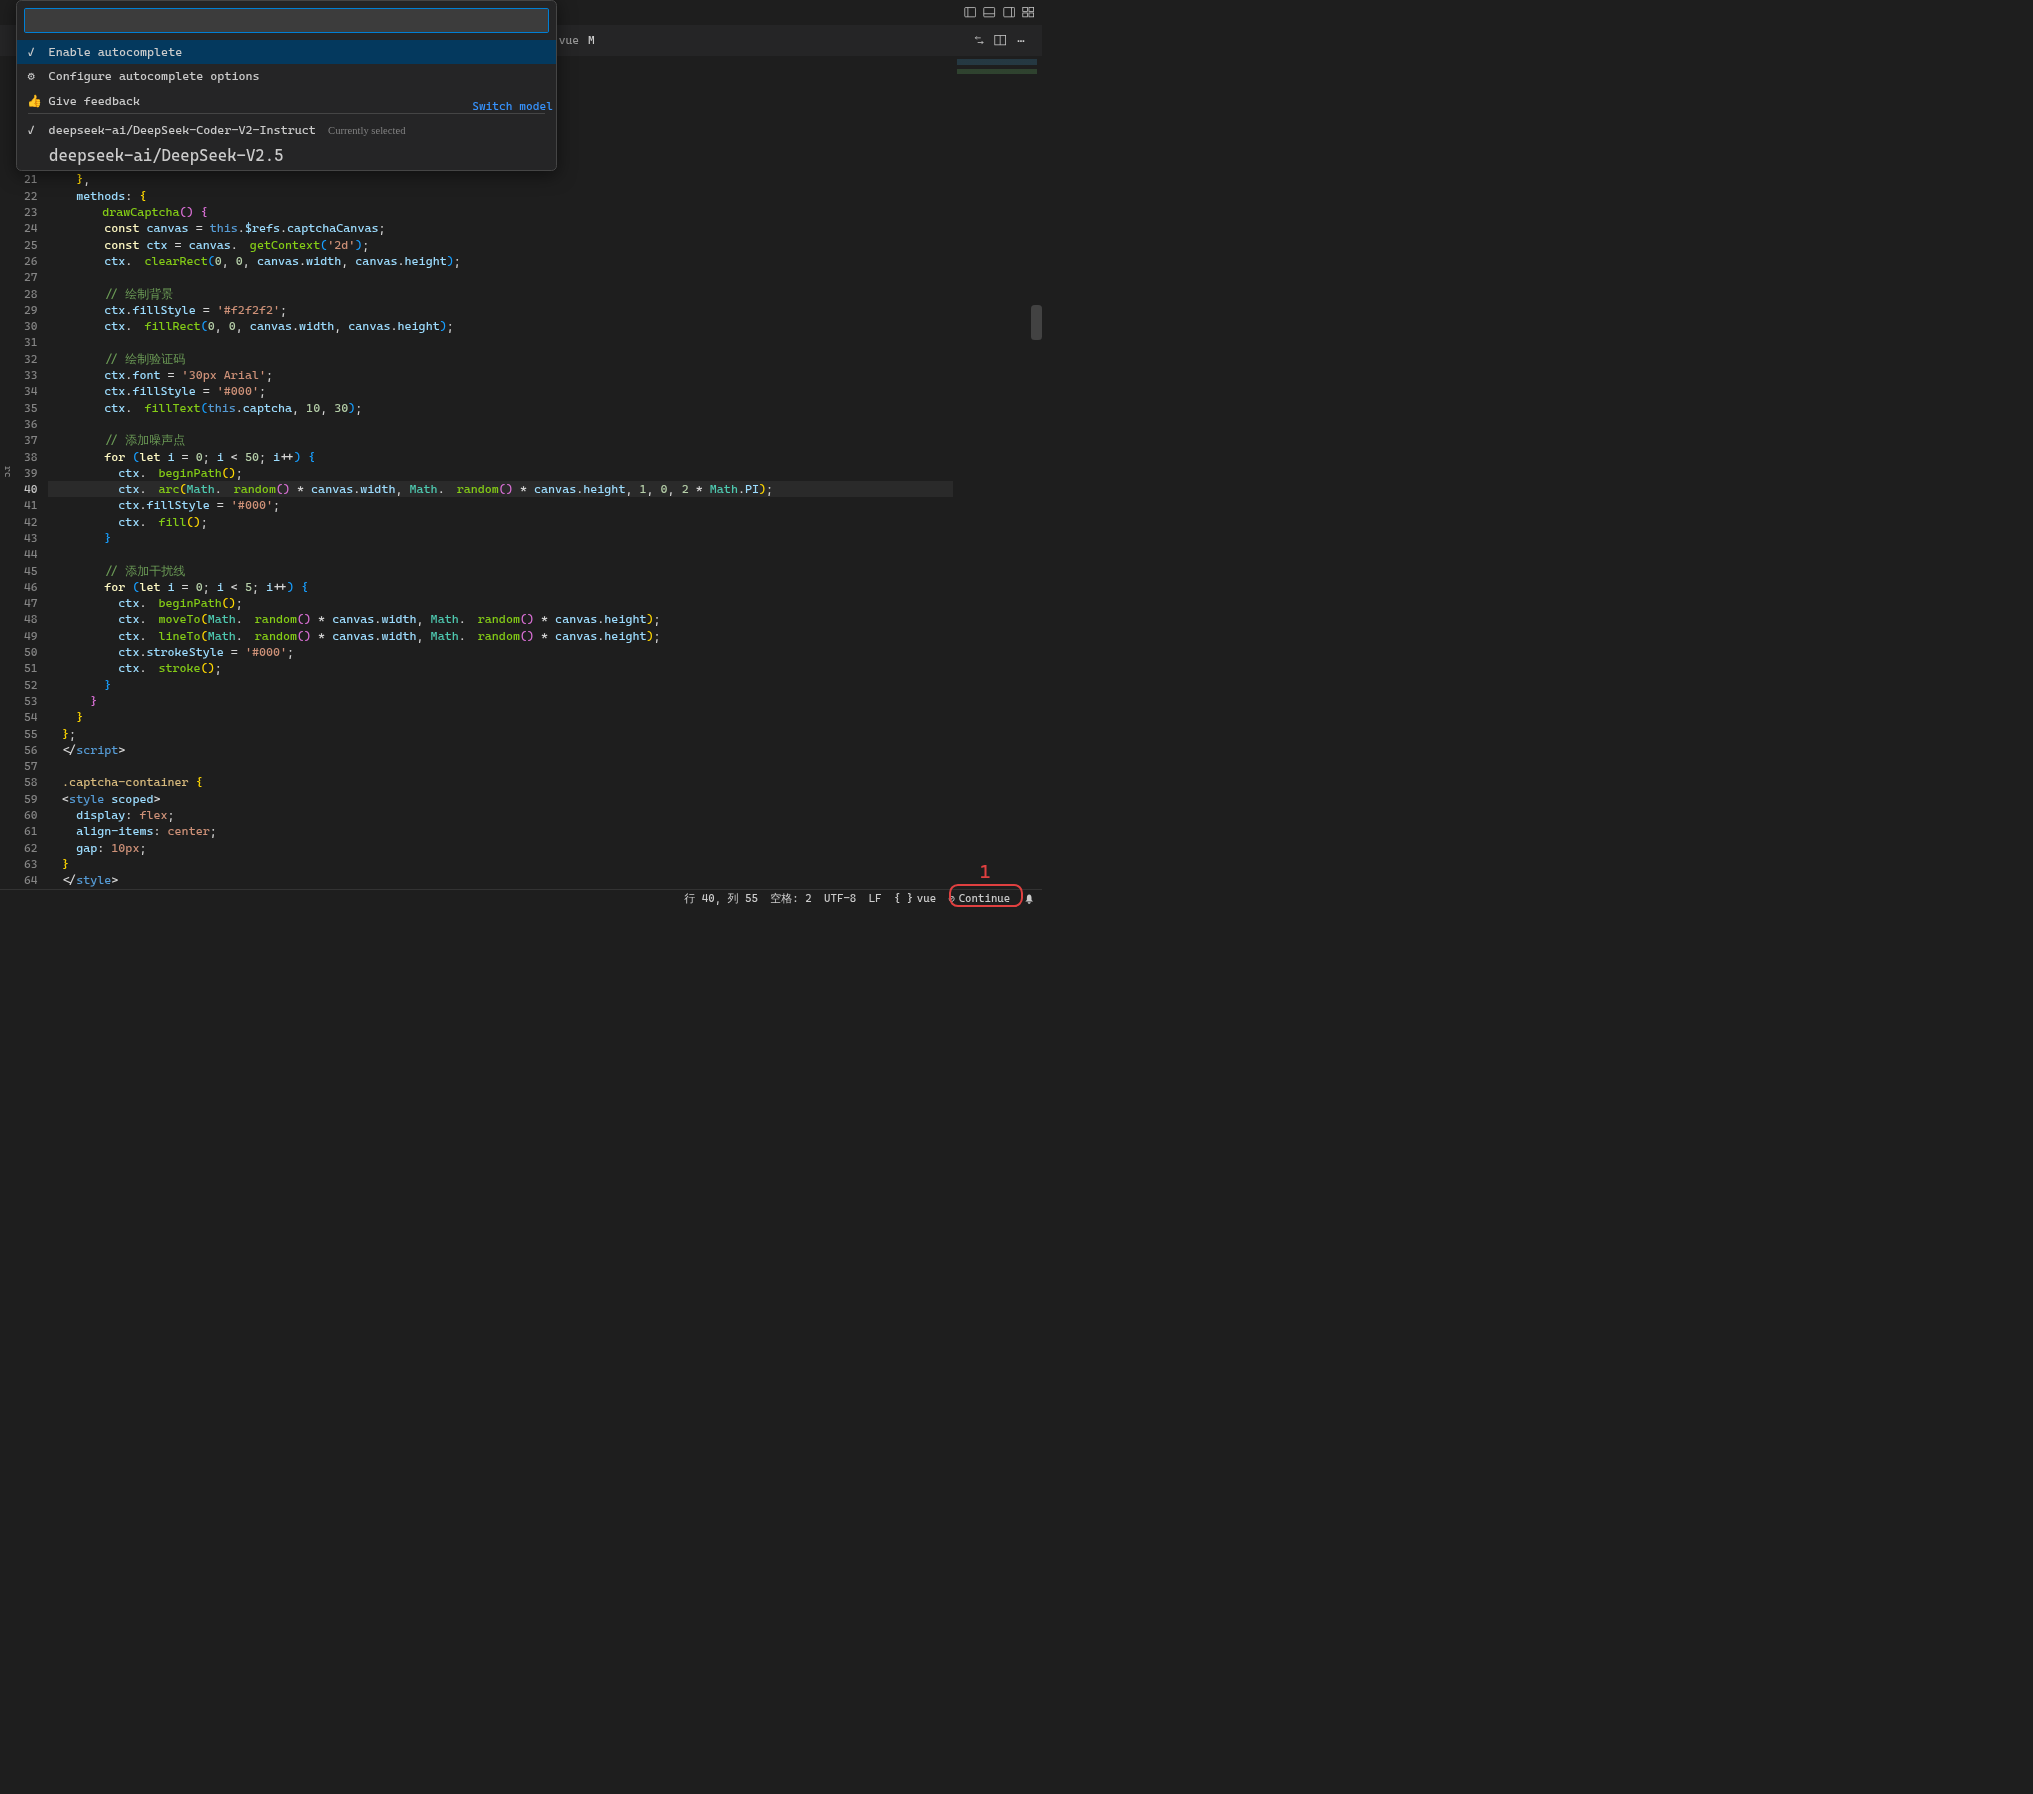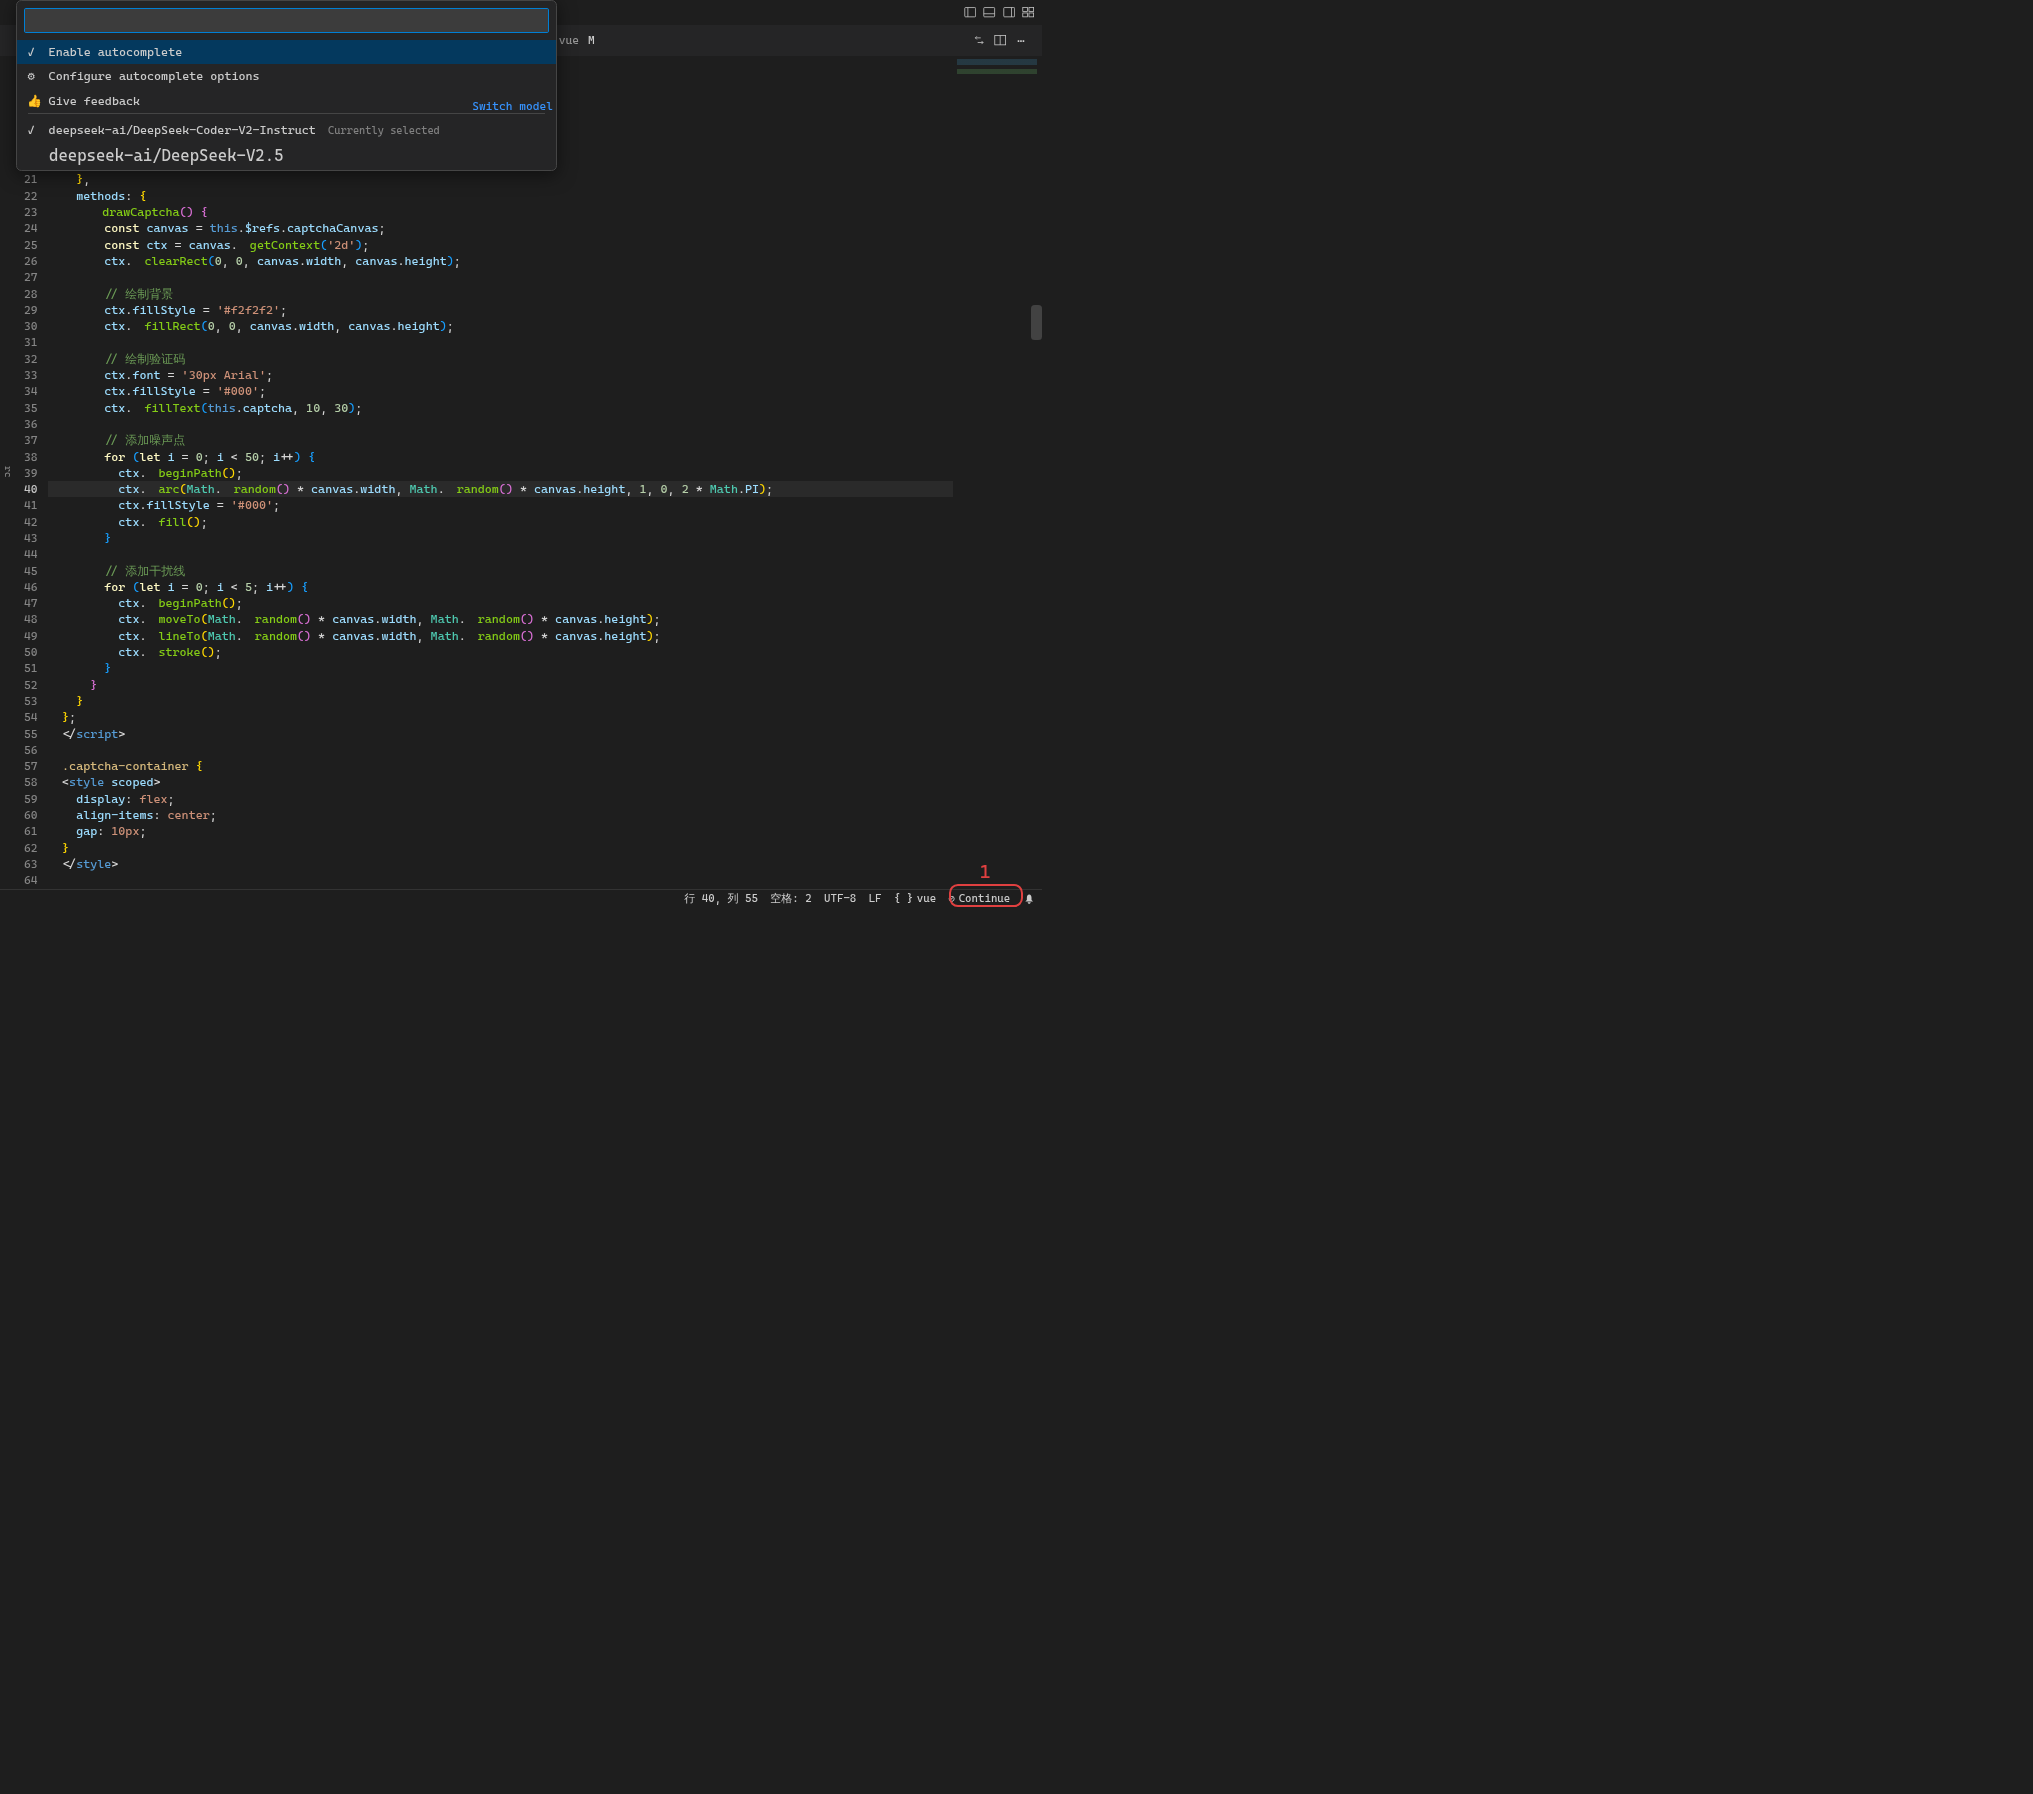--- a/index.html
+++ b/index.html
@@ -156,21 +156,21 @@
     .palette-sub {
       padding: 3.5px 10.6px 5.3px 32px;
       font-size: 16px;
       color: #cccccc;
     }
     .palette-separator {
       height: 0.9px;
       background: #454545;
       margin: 0 10.6px 3.5px 10.6px;
     }
-    .currently-selected { color: #808080; font-size: 10.6px; margin-left: 5.3px; }
+    .currently-selected { color: #808080; font-size: 10.6px; margin-left: 5.3px; font-family: Liberation Serif, serif; }
     .switch-model {
       position: absolute;
       right: 3px;
       top: 98px;
       color: #3794ff;
       font-size: 11.5px;
       cursor: pointer;
     }
     .annotation {
       position: absolute;
@@ -361,20 +361,21 @@
         <div class="code-line current">          <span class="prop">ctx</span><span class="pun">.</span><span class="fn">arc</span><span class="paren">(</span><span class="cls">Math</span><span class="pun">.</span><span class="fn">random</span><span class="paren2">()</span> <span class="op">*</span> <span class="prop">canvas</span><span class="pun">.</span><span class="prop">width</span><span class="pun">,</span> <span class="cls">Math</span><span class="pun">.</span><span class="fn">random</span><span class="paren2">()</span> <span class="op">*</span> <span class="prop">canvas</span><span class="pun">.</span><span class="prop">height</span><span class="pun">,</span> <span class="num">1</span><span class="pun">,</span> <span class="num">0</span><span class="pun">,</span> <span class="num">2</span> <span class="op">*</span> <span class="cls">Math</span><span class="pun">.</span><span class="prop">PI</span><span class="paren">)</span><span class="pun">;</span></div>
         <div class="code-line">          <span class="prop">ctx</span><span class="pun">.</span><span class="prop">fillStyle</span> <span class="op">=</span> <span class="str">'#000'</span><span class="pun">;</span></div>
         <div class="code-line">          <span class="prop">ctx</span><span class="pun">.</span><span class="fn">fill</span><span class="paren">()</span><span class="pun">;</span></div>
         <div class="code-line">        <span class="paren3">}</span></div>
         <div class="code-line"></div>
         <div class="code-line">        <span class="com">// 添加干扰线</span></div>
         <div class="code-line">        <span class="kw">for</span> <span class="paren3">(</span><span class="kw">let</span> <span class="prop">i</span> <span class="op">=</span> <span class="num">0</span><span class="pun">;</span> <span class="prop">i</span> <span class="op">&lt;</span> <span class="num">5</span><span class="pun">;</span> <span class="prop">i</span><span class="op">++</span><span class="paren3">)</span> <span class="paren3">{</span></div>
         <div class="code-line">          <span class="prop">ctx</span><span class="pun">.</span><span class="fn">beginPath</span><span class="paren">()</span><span class="pun">;</span></div>
         <div class="code-line">          <span class="prop">ctx</span><span class="pun">.</span><span class="fn">moveTo</span><span class="paren">(</span><span class="cls">Math</span><span class="pun">.</span><span class="fn">random</span><span class="paren2">()</span> <span class="op">*</span> <span class="prop">canvas</span><span class="pun">.</span><span class="prop">width</span><span class="pun">,</span> <span class="cls">Math</span><span class="pun">.</span><span class="fn">random</span><span class="paren2">()</span> <span class="op">*</span> <span class="prop">canvas</span><span class="pun">.</span><span class="prop">height</span><span class="paren">)</span><span class="pun">;</span></div>
         <div class="code-line">          <span class="prop">ctx</span><span class="pun">.</span><span class="fn">lineTo</span><span class="paren">(</span><span class="cls">Math</span><span class="pun">.</span><span class="fn">random</span><span class="paren2">()</span> <span class="op">*</span> <span class="prop">canvas</span><span class="pun">.</span><span class="prop">width</span><span class="pun">,</span> <span class="cls">Math</span><span class="pun">.</span><span class="fn">random</span><span class="paren2">()</span> <span class="op">*</span> <span class="prop">canvas</span><span class="pun">.</span><span class="prop">height</span><span class="paren">)</span><span class="pun">;</span></div>
+        <div class="code-line">          <span class="prop">ctx</span><span class="pun">.</span><span class="prop">strokeStyle</span> <span class="op">=</span> <span class="str">'#000'</span><span class="pun">;</span></div>
         <div class="code-line">          <span class="prop">ctx</span><span class="pun">.</span><span class="fn">stroke</span><span class="paren">()</span><span class="pun">;</span></div>
         <div class="code-line">        <span class="paren3">}</span></div>
         <div class="code-line">      <span class="paren2">}</span></div>
         <div class="code-line">    <span class="paren">}</span></div>
         <div class="code-line">  <span class="paren">}</span><span class="pun">;</span></div>
         <div class="code-line">  <span class="pun">&lt;/</span><span class="tag">script</span><span class="pun">&gt;</span></div>
         <div class="code-line"></div>
         <div class="code-line">  <span class="sel">.captcha-container</span> <span class="paren">{</span></div>
         <div class="code-line">  <span class="pun">&lt;</span><span class="tag">style</span> <span class="attr">scoped</span><span class="pun">&gt;</span></div>
         <div class="code-line">    <span class="cssprop">display</span><span class="pun">:</span> <span class="cssval">flex</span><span class="pun">;</span></div>

